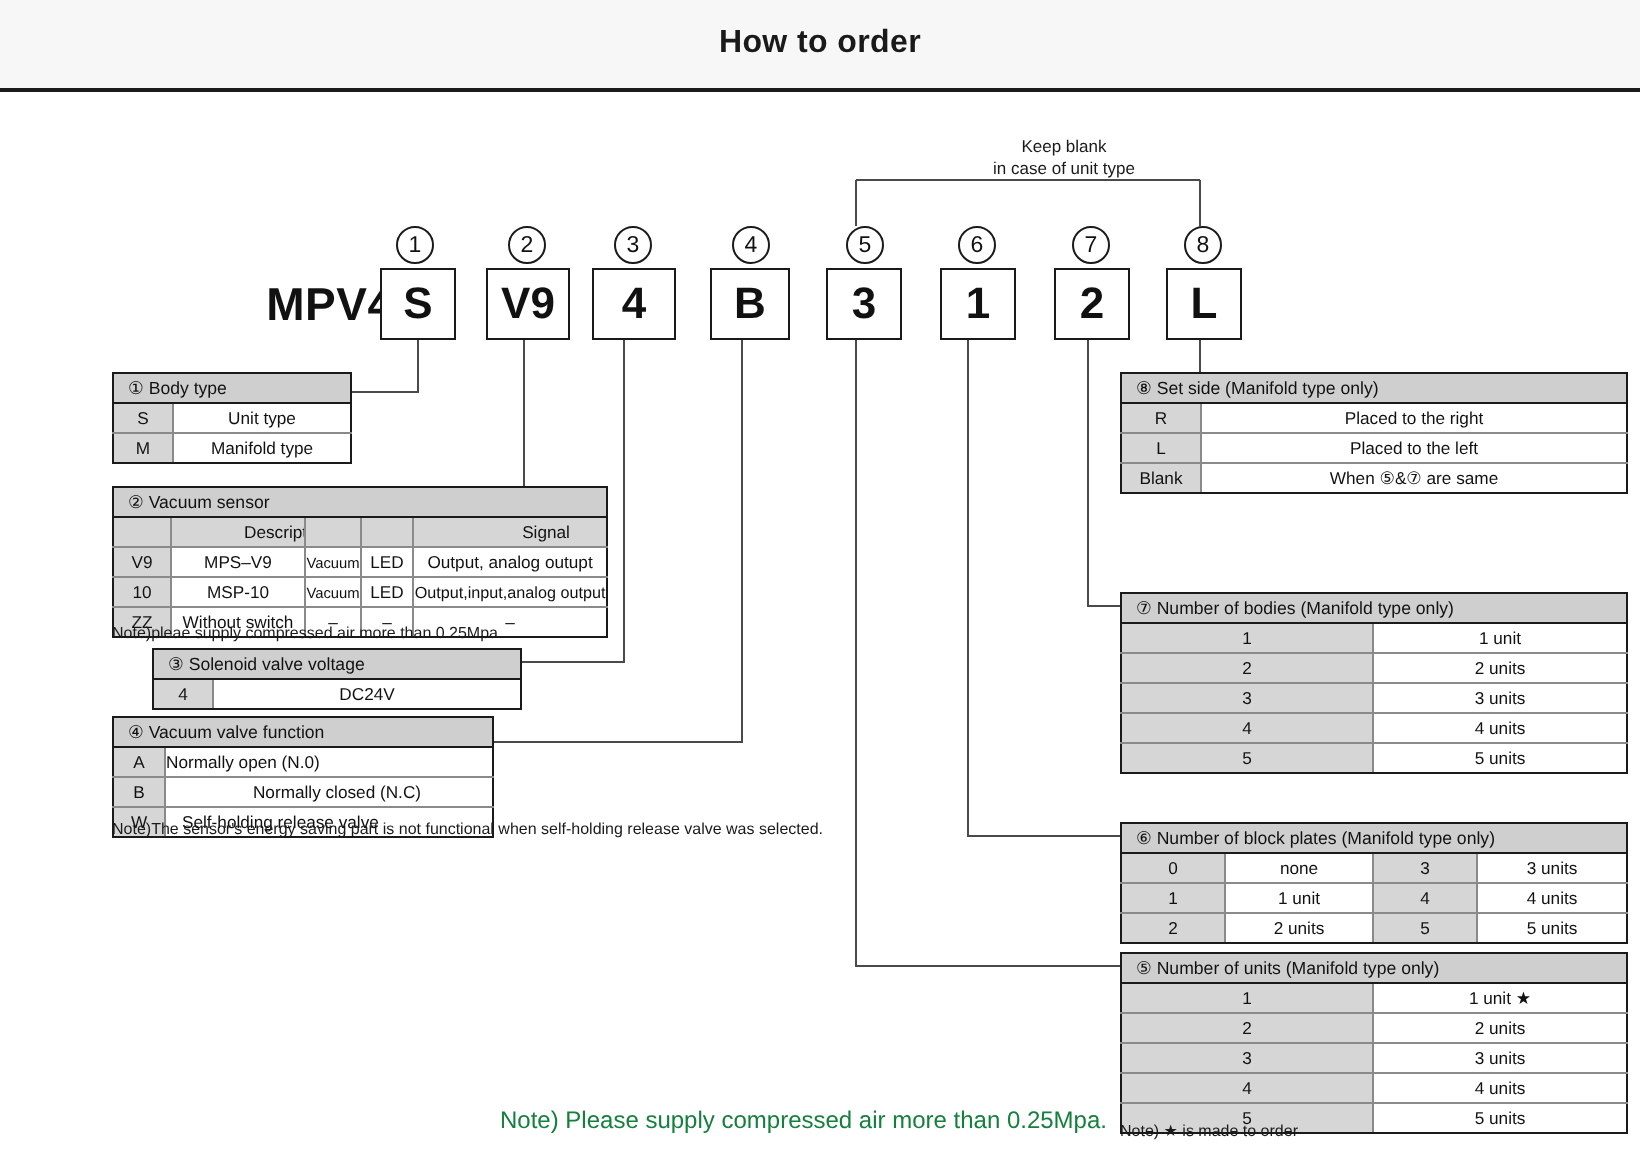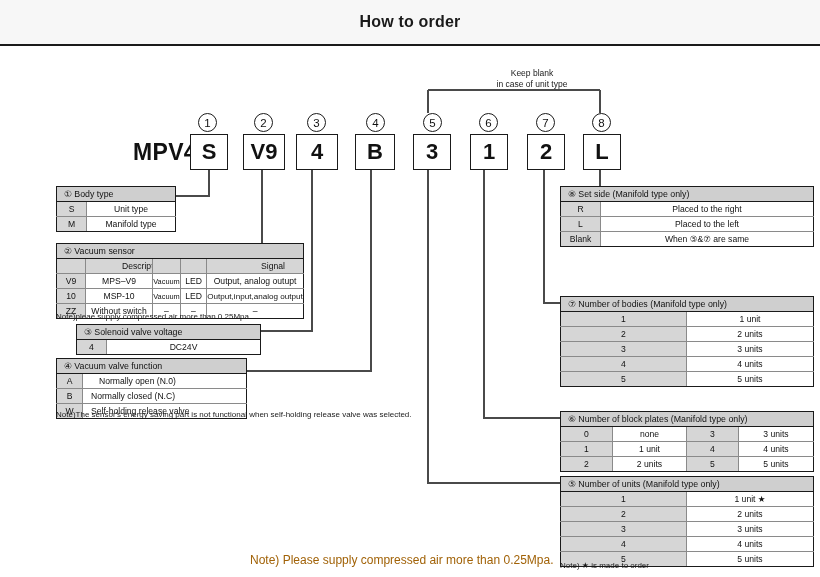--- a/index.html
+++ b/index.html
@@ -53,21 +53,21 @@
     background:#cfcfcf;text-align:left;padding-left:7px;font-size:8.8px;
     border-top:1.8px solid #1a1a1a;border-bottom:1.2px solid #1a1a1a;
     border-left:1.2px solid #1a1a1a;border-right:1.2px solid #1a1a1a;
   }
   .tbl .colhdr{background:#d6d6d6;padding-left:36px;}
   .tbl .k{background:#d6d6d6;}
   .tbl .lastrow td{border-bottom:1.8px solid #1a1a1a;}
   .tbl td.lft{border-left:1.2px solid #1a1a1a;}
   .tbl td.rgt{border-right:1.2px solid #1a1a1a;}
   .note{position:absolute;font-size:8px;color:#1a1a1a;white-space:nowrap;}
-  .bignote{position:absolute;font-size:12px;color:#a16207;white-space:nowrap;}
+  .bignote{position:absolute;font-size:12px;color:#15803d;white-space:nowrap;}
 </style>
 </head>
 <body>
 
 <div id="header">
   <div class="title">How to order</div>
 </div>
 
 <svg id="wires" viewBox="0 0 820 577" xmlns="http://www.w3.org/2000/svg">
   <g stroke="#4a4a4a" stroke-width="1.1" fill="none" shape-rendering="crispEdges">
@@ -203,25 +203,25 @@
   <colgroup>
       <col style="width:26px">
       <col style="width:164px">
     </colgroup>
   <tbody>
       <tr>
         <td class="hdr" colspan="2">④ Vacuum valve function</td>
       </tr>
   <tr>
         <td class="k lft">A</td>
-        <td class="rgt" style="text-align:left;padding-left:16px">Normally open  (N.0)</td>
+        <td class="rgt" style="text-align:left;padding-left:0">Normally open  (N.0)</td>
       </tr>
   <tr>
         <td class="k lft">B</td>
-        <td class="rgt" style="text-align:left;padding-left:8px">Normally closed   (N.C)</td>
+        <td class="rgt" style="text-align:center;padding-left:8px">Normally closed   (N.C)</td>
       </tr>
   <tr class="lastrow">
         <td class="k lft">W</td>
         <td class="rgt" style="text-align:left;padding-left:8px">Self-holding release valve</td>
       </tr>
 </tbody>
   </table>
 <div class="note" style="left:56px;top:410px;">Note)The sensor's energy saving part is not functional when self-holding release valve was selected.</div>
 
 <table class="tbl" style="left:560px;top:186px;width:253px;">

